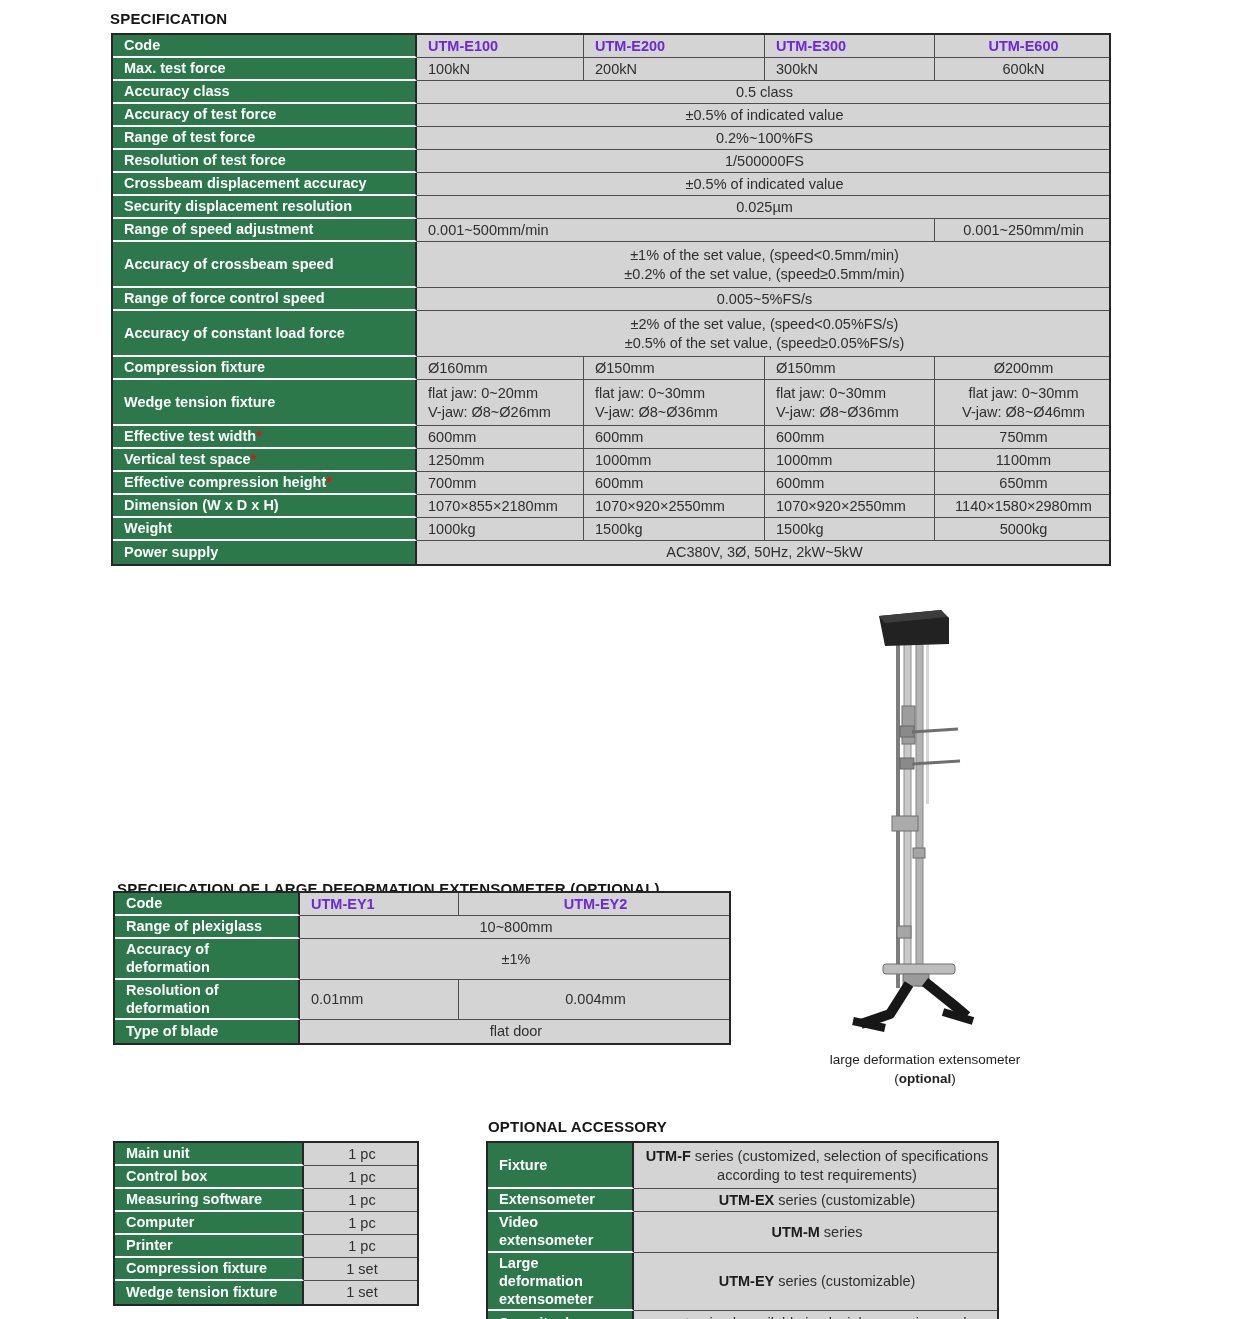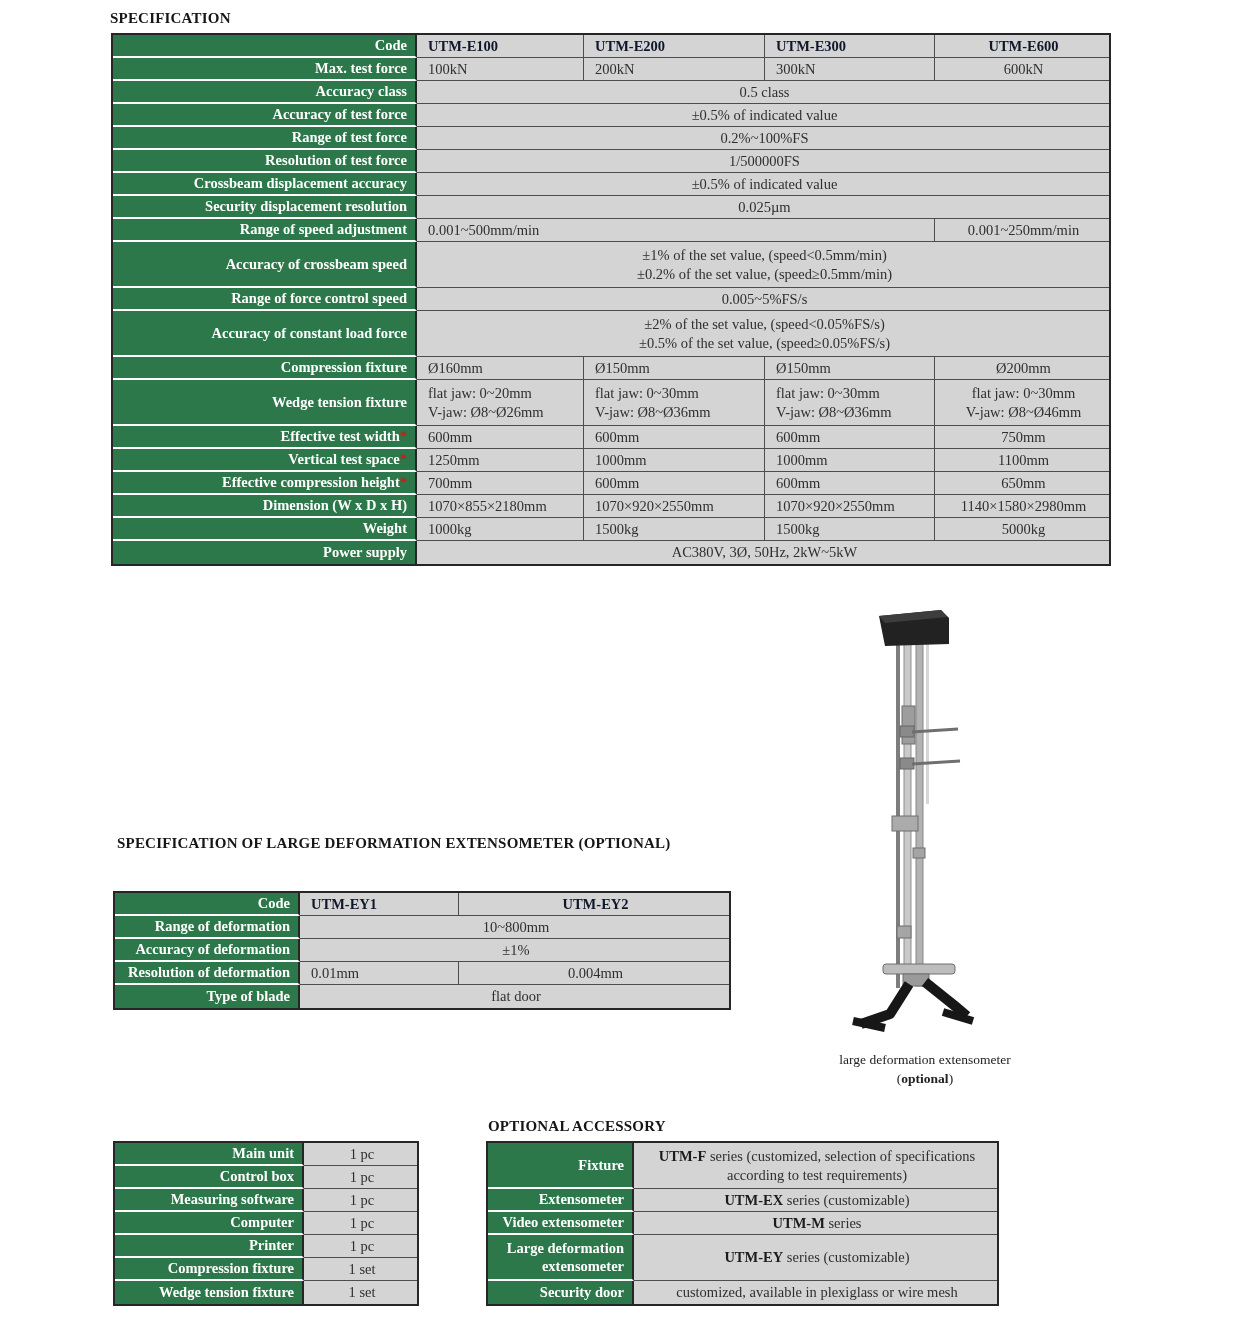--- a/index.html
+++ b/index.html
@@ -1,47 +1,47 @@
 <!DOCTYPE html>
 <html><head>
 <meta charset="utf-8">
 <style>
   * { box-sizing: border-box; }
   html,body { margin:0; padding:0; background:#ffffff; }
   #page {
     position:relative; width:1215px; height:1319px; background:#ffffff;
-    font-family:Liberation Serif, serif; overflow:hidden;
+    font-family:Liberation Sans, sans-serif; overflow:hidden;
   }
   .sec-title {
     position:absolute; margin:0; font-size:15px; font-weight:bold;
     color:#161616; letter-spacing:.2px; white-space:nowrap;
   }
   table.t {
     position:absolute; border-collapse:separate; border-spacing:0;
     border:2px solid #262626; table-layout:fixed;
   }
   .t td {
     font-size:14.5px; line-height:1.26; vertical-align:middle;
     padding:1px 8px 1px 11px; overflow:hidden;
   }
   .t tr.h1 td { height:23px; }
   .t tr.h2 td { height:46px; }
   .t td.lbl {
     background:#2c784a; color:#ffffff; font-weight:bold;
-    border-right:2px solid #262626; border-bottom:2px solid #ffffff;text-align:right;
+    border-right:2px solid #262626; border-bottom:2px solid #ffffff;
   }
   .t tr:last-child td.lbl { border-bottom:0; }
   .t td.val {
     background:#d4d4d4; color:#2f2f2f;
     border-right:1.5px solid #4d4d4d; border-bottom:1.5px solid #4d4d4d;
     white-space:pre-line;
   }
   .t td.val:last-child { border-right:0;text-align:center; }
   .t tr:last-child td.val { border-bottom:0; }
-  .t td.hdr { font-weight:bold; color:#0f172a; }
+  .t td.hdr { font-weight:bold; color:#6d28d9; }
   .t td .code { font-weight:bold; color:#1c1c1c; }
   .star { color:#e01414; font-weight:bold; }
   #footnote { position:absolute; left:105px; top:568px; font-size:15px; color:#222222; }
   #footnote .star { font-size:18px; vertical-align:-2px; }
   #ext-caption {
     position:absolute; left:775px; top:1051px; width:300px;
     text-align:center; font-size:13.5px; color:#222222; line-height:1.4;
   }
   #ext-illustration { position:absolute; left:845px; top:598px; }
 </style>
@@ -200,36 +200,36 @@
     <path d="M80,384 L110,408 L122,418" fill="none" stroke="#171717" stroke-width="10" stroke-linejoin="round"></path>
     <path d="M8,423 L40,430" stroke="#171717" stroke-width="8"></path>
     <path d="M98,414 L128,423" stroke="#171717" stroke-width="8"></path>
   </svg>
 
   <div id="ext-caption">
     <span>large deformation extensometer</span><br>
     <span>(</span><b>optional</b><span>)</span>
   </div>
 
-  <h2 class="sec-title" style="left:117px; top:835px;">SPECIFICATION OF LARGE DEFORMATION EXTENSOMETER (OPTIONAL)</h2>
+  <h2 class="sec-title" style="left:117px; top:880px;">SPECIFICATION OF LARGE DEFORMATION EXTENSOMETER (OPTIONAL)</h2>
 
   <table class="t" id="ext-table" style="left:113px; top:891px; width:614px;">
     <colgroup>
         <col style="width:185px">
         <col style="width:159px">
         <col style="width:270px">
       </colgroup>
     <tbody>
         <tr class="h1">
       <td class="lbl">Code</td>
       <td class="val hdr">UTM-EY1</td>
       <td class="val hdr">UTM-EY2</td>
     </tr>
     <tr class="h1">
-      <td class="lbl">Range of deformation</td>
+      <td class="lbl">Range of plexiglass</td>
       <td class="val" colspan="2">10~800mm</td>
     </tr>
     <tr class="h1">
       <td class="lbl">Accuracy of deformation</td>
       <td class="val" colspan="2">±1%</td>
     </tr>
     <tr class="h1">
       <td class="lbl">Resolution of deformation</td>
       <td class="val">0.01mm</td>
       <td class="val">0.004mm</td>

